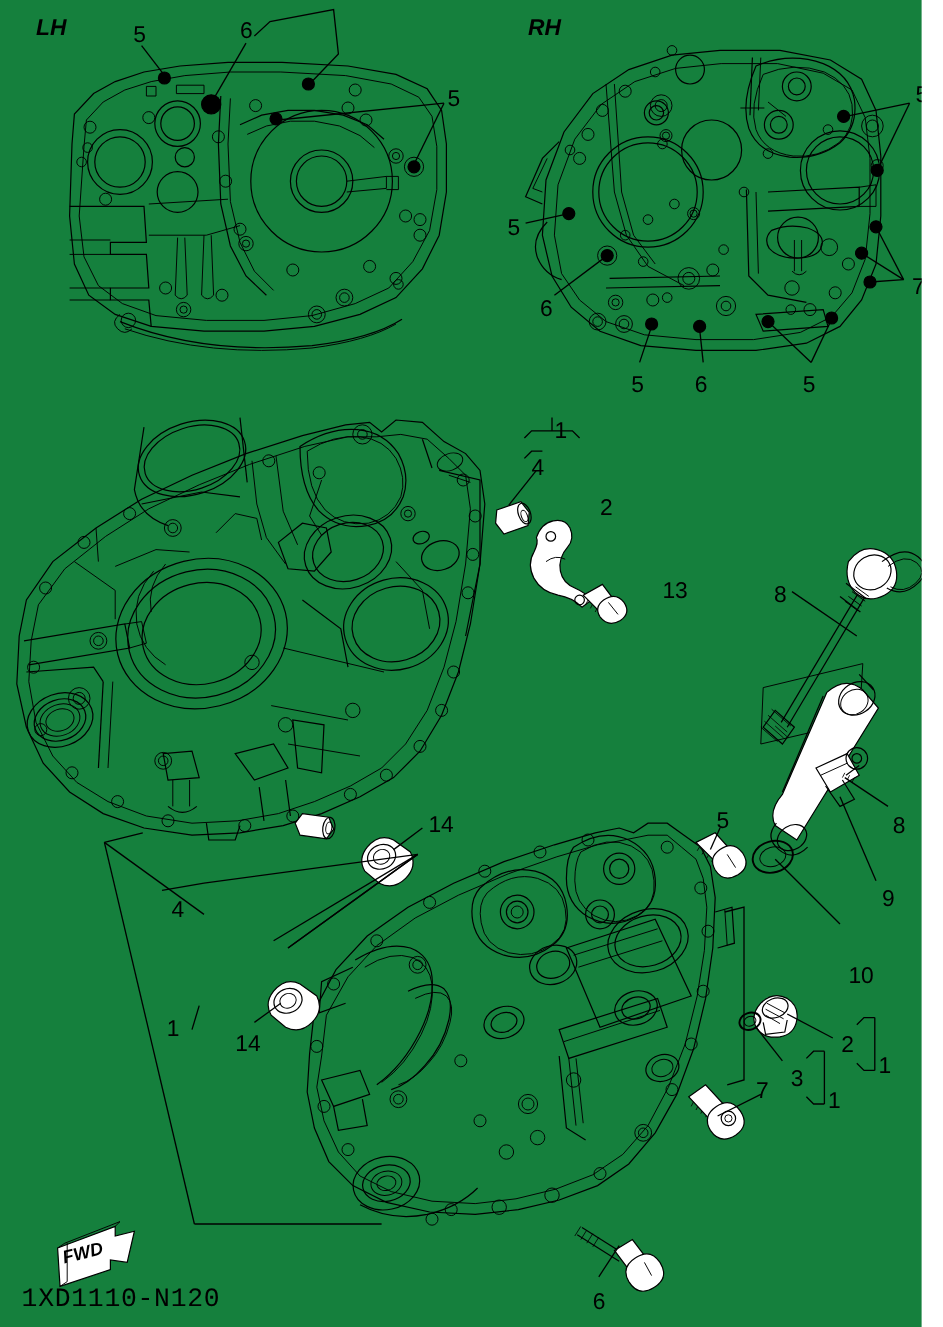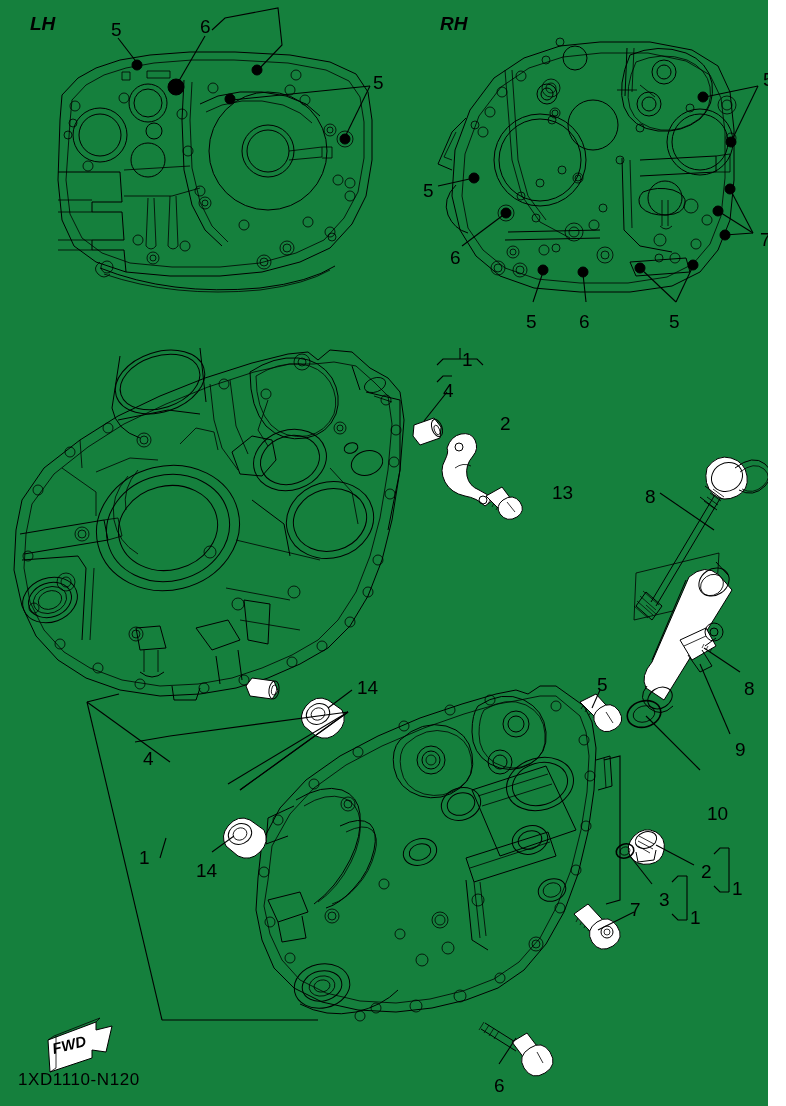--- a/index.html
+++ b/index.html
@@ -50,22 +50,22 @@
     font-weight: bold;
     font-style: italic;
     color: #000;
     line-height: 1;
     white-space: nowrap;
   }
   #partcode {
     position: absolute;
     left: 18px;
     top: 1070px;
-    font-family: Liberation Sans, sans-serif;
-    font-size: 17px;
+    font-family: Liberation Mono, monospace;
+    font-size: 22px;
     letter-spacing: 0.6px;
     color: #000;
     white-space: nowrap;
   }
   #fwd-wrap {
     position: absolute;
     left: 40px;
     top: 1022px;
     width: 80px;
     height: 52px;

